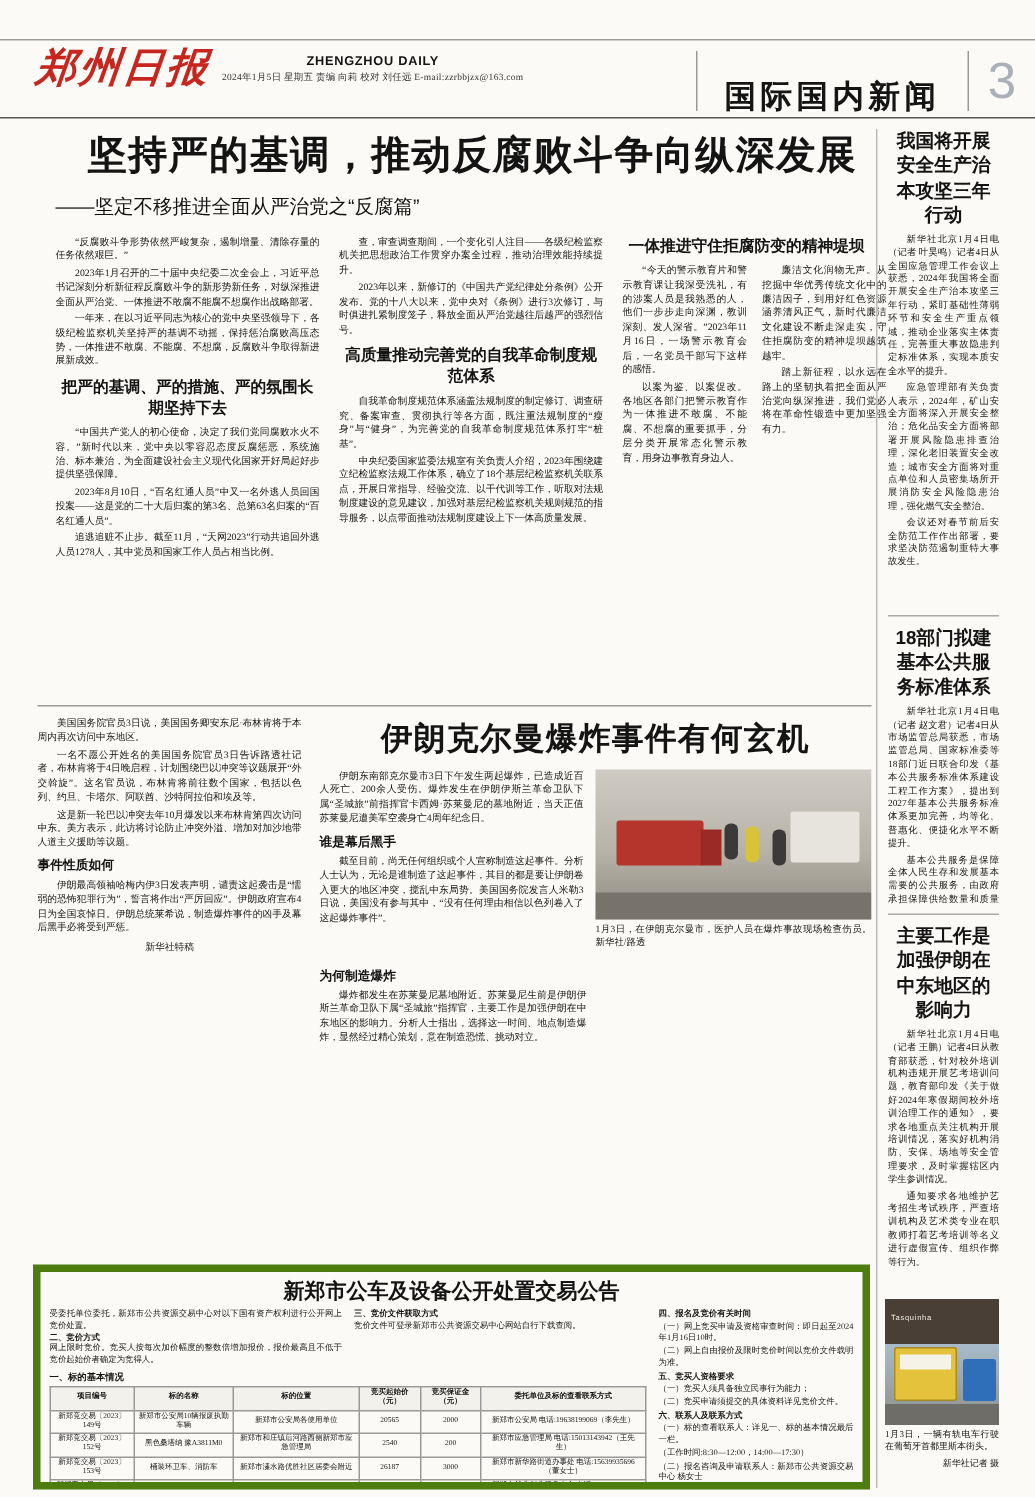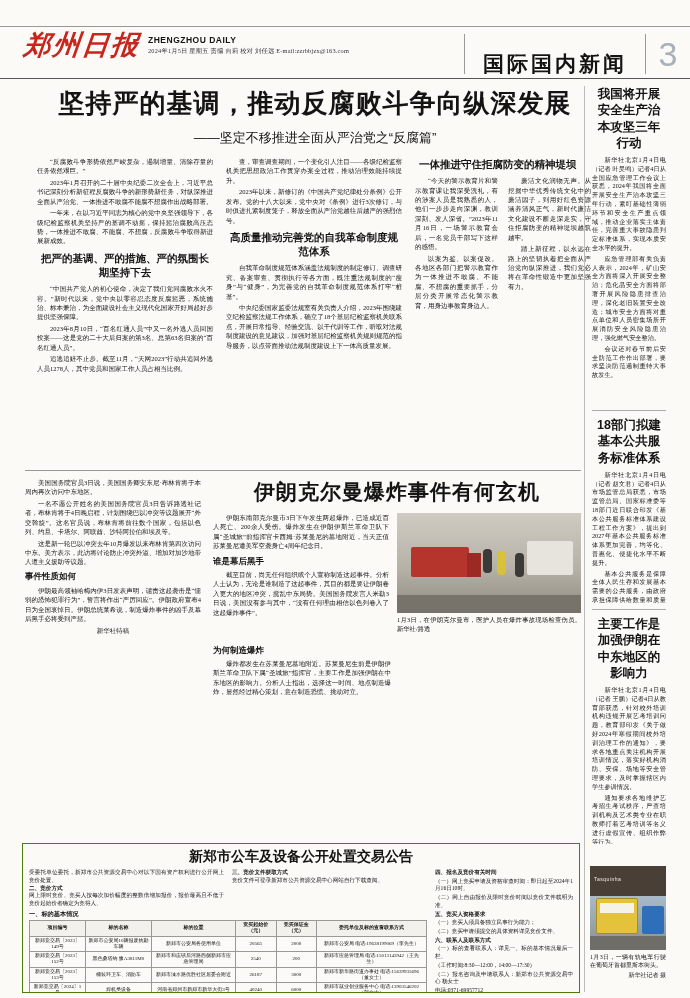--- a/index.html
+++ b/index.html
@@ -5,42 +5,42 @@
   html,body{margin:0;padding:0;background:#e9e7e2;}
   .page{position:relative;width:690px;height:998px;margin:0 auto;background:#fbfaf7;
         font-family:"Liberation Serif",serif;color:#141414;overflow:hidden;}
   
   .hdr{position:absolute;left:0;top:18px;width:690px;height:62px;}
   .hdr-topline{position:absolute;left:0;top:8px;width:690px;height:1px;background:#999;}
   .hdr-botline{position:absolute;left:0;top:60px;width:690px;height:1px;background:#555;}
   .masthead{position:absolute;left:24px;top:14px;display:flex;align-items:flex-start;gap:8px;}
   .paper-cn{font-size:27px;line-height:27px;color:#c6261e;font-weight:bold;
             font-style:italic;letter-spacing:2px;font-family:"Liberation Serif",serif;transform:skewX(-6deg);}
-  .paper-meta{padding-top:3px;}
+  .paper-meta{padding-top:3px;text-align:center;}
   .paper-en{font-size:8.5px;font-weight:bold;letter-spacing:.5px;font-family:"Liberation Sans",sans-serif;}
   .dateline{font-size:6.3px;color:#333;margin-top:2px;letter-spacing:.2px;}
   .sec-block{position:absolute;right:0;top:12px;width:226px;height:48px;display:flex;align-items:center;}
   .sec-block .vleft{width:1px;height:40px;background:#999;}
   .sec-title{flex:1;text-align:center;font-size:21px;font-weight:bold;letter-spacing:3px;
              font-family:"Liberation Sans",sans-serif;margin-top:19px;}
   .sec-div{width:1px;height:40px;background:#999;}
   .page-no{width:44px;text-align:center;font-size:34px;color:#a9b0b8;
            font-family:"Liberation Sans",sans-serif;}
   
   .body-txt{font-size:6.5px;line-height:1.45;text-align:justify;}
   .body-txt p{margin:0 0 2px;text-indent:2em;}
   .subhead{font-family:"Liberation Sans",sans-serif;font-weight:bold;text-align:center;
            font-size:10.5px;line-height:1.35;margin:5px 4px 5px;}
   .minihead{font-family:"Liberation Sans",sans-serif;font-weight:bold;text-align:left;
             font-size:8.5px;margin:4px 0 3px;}
   
   .lead{position:absolute;left:37px;top:86px;width:556px;}
   .lead-h1{font-family:"Liberation Sans",sans-serif;font-weight:bold;font-size:26px;
            text-align:center;letter-spacing:1px;margin:0;}
-  .lead-deck{font-size:13px;text-align:center;margin:8px 0 10px;font-family:"Liberation Sans",sans-serif;}
+  .lead-deck{font-size:13px;margin:8px 0 10px;font-family:"Liberation Sans",sans-serif;}
   .lead-cols{display:flex;gap:13px;height:300px;overflow:hidden;}
   .lead-col{width:176px;}
   .lead-col3 .cols2{column-count:2;column-gap:10px;}
   .lead-rule{position:absolute;left:25px;top:470px;width:556px;height:1px;background:#999;}
   
   .mid{position:absolute;left:25px;top:478px;width:556px;height:358px;overflow:hidden;display:flex;gap:12px;}
   .midA{width:176px;}
   .us-h{font-family:"Liberation Sans",sans-serif;font-weight:bold;font-size:14.5px;margin:2px 0 5px;text-align:center;}
   .byline{text-align:center;font-size:6.5px;margin-top:4px;color:#222;}
   .midB{width:368px;}
@@ -64,21 +64,21 @@
   
   .vrule-main{position:absolute;left:584px;top:86px;width:1px;height:906px;background:#bbb;}
   .sidebar{position:absolute;left:592px;top:86px;width:74px;}
   .sb-title{font-family:"Liberation Sans",sans-serif;font-weight:bold;font-size:12.5px;line-height:1.3;
             text-align:center;margin:0 0 5px;}
   .sb-body{font-size:6.2px;line-height:1.42;text-align:justify;}
   .sb-body p{margin:0 0 2px;text-indent:2em;}
   .sb-art{overflow:hidden;}
   .sb-div{width:74px;height:1px;background:#aaa;margin:6px 0;}
   
-  .notice{position:absolute;left:22px;top:843px;width:558px;height:150px;border:1px solid #4d7c0f;
+  .notice{position:absolute;left:22px;top:843px;width:558px;height:150px;border:5px solid #4d7c0f;
           box-sizing:border-box;padding:4px 6px;overflow:hidden;background:#fbfaf7;}
   .notice-title{font-family:"Liberation Sans",sans-serif;font-weight:bold;font-size:14px;
                 text-align:center;margin:0 0 3px;}
   .notice-flex{display:flex;gap:8px;}
   .notice-left{width:398px;}
   .notice-intro{display:flex;gap:8px;font-size:5.6px;line-height:1.4;text-align:justify;}
   .notice-intro > div{flex:1;}
   .nsec{font-weight:bold;font-family:"Liberation Sans",sans-serif;}
   .notice-tablecap{font-size:6.2px;font-weight:bold;font-family:"Liberation Sans",sans-serif;margin:2px 0 1px;}
   table.nt{border-collapse:collapse;width:398px;font-size:5px;line-height:1.25;}

